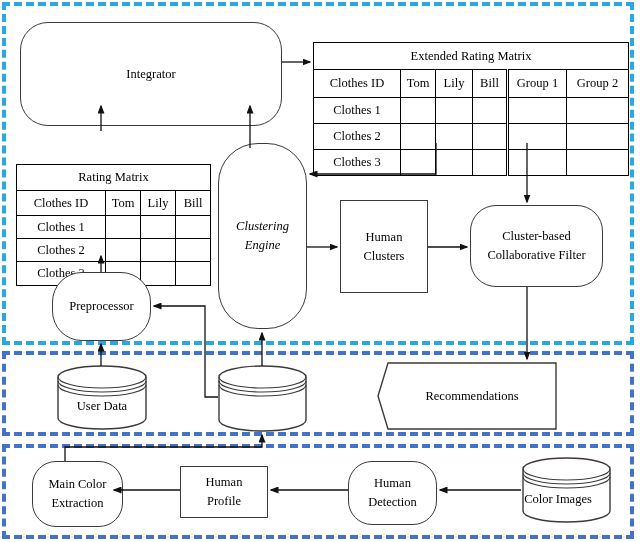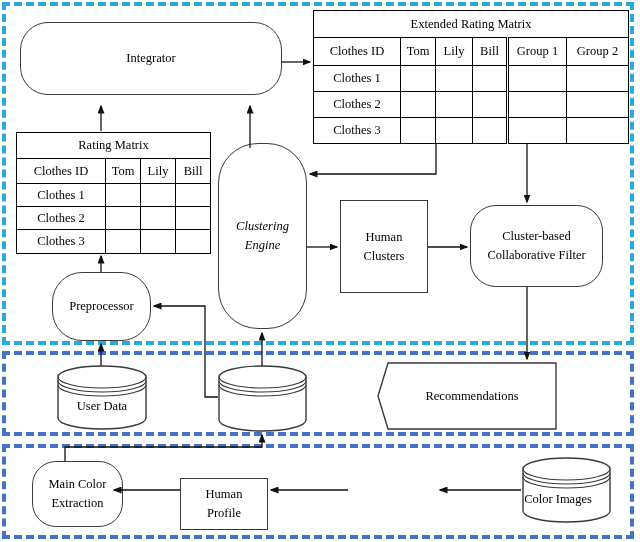--- a/index.html
+++ b/index.html
@@ -12,21 +12,21 @@
   .region.inner{border-color:var(--inner,#4472C4);}
 
   .node{
     position:absolute;box-sizing:border-box;background:#fff;border:1.4px solid #3a3a3a;
     display:flex;align-items:center;justify-content:center;text-align:center;
     font-size:12.5px;line-height:1.5;padding:2px 6px;
   }
   .rounded{border-radius:26px;}
 
   table.dtable{
-    position:absolute;border-collapse:collapse;background:#fff;table-layout:fixed;
+    position:absolute;border-collapse:collapse;background:#fff;table-layout:fixed;margin-top:32px;
   }
   table.dtable td{
     border:1px solid #000;text-align:center;vertical-align:middle;
     font-size:12.5px;padding:0;overflow:hidden;white-space:nowrap;
   }
   table.dtable td.dbl{border-left:3px double #000;}
 
   .cyl{position:absolute;}
   .cyl svg{position:absolute;left:0;top:0;}
   .cyl-label{
@@ -44,21 +44,21 @@
 </style>
 </head>
 <body>
 
 <div class="canvas">
 
   <div class="region outer" style="left:2px;top:2px;width:632px;height:343px;"></div>
   <div class="region inner" style="left:2px;top:351px;width:632px;height:85px;"></div>
   <div class="region inner" style="left:2px;top:444px;width:632px;height:95px;"></div>
 
-  <div class="node rounded" style="left:20px;top:22px;width:262px;height:73px;border-radius:28px;">
+  <div class="node rounded" style="left:20px;top:22px;width:262px;height:104px;border-radius:28px;">
     <span>Integrator</span>
   </div>
 
   <table class="dtable" style="left:16px;top:132px;width:194px;">
     <colgroup>
         <col style="width:89px">
         <col style="width:35px">
         <col style="width:35px">
         <col style="width:35px">
       </colgroup>
@@ -180,24 +180,27 @@
     <svg width="180" height="68" viewBox="0 0 180 68">
       <polygon points="11,1 179,1 179,67 11,67 1,34" fill="#fff" stroke="#3a3a3a" stroke-width="1.4"></polygon>
     </svg>
     <div class="penta-label">Recommendations</div>
   </div>
 
   <div class="node rounded" style="left:20px;top:461px;width:91px;height:66px;border-radius:24px;margin-left:12px;">
     <span>Main Color Extraction</span>
   </div>
 
-  <div class="node" style="left:180px;top:478px;width:88px;height:52px;padding:17px 16px;">
+  <div class="node" style="left:180px;top:466px;width:88px;height:52px;padding:17px 16px;">
     <span>Human Profile</span>
   </div>
 
+  <div class="node rounded" style="left:348px;top:461px;width:89px;height:64px;border-radius:24px;padding:0 12px;">
+    <span>Human Detection</span>
+  </div>
 
   <div class="cyl" style="left:522px;top:457px;width:72px;height:66px;">
     <svg width="89" height="66" viewBox="0 0 89 66">
       <path d="M1,12 A43.5,11 0 0 1 88,12 L88,54 A43.5,11 0 0 1 1,54 Z" fill="#fff" stroke="#3a3a3a" stroke-width="1.4"></path>
       <path d="M1,12 A43.5,11 0 0 0 88,12" fill="none" stroke="#3a3a3a" stroke-width="1.2"></path>
       <path d="M1,16 A43.5,11 0 0 0 88,16" fill="none" stroke="#3a3a3a" stroke-width="1.2"></path>
       <path d="M1,20 A43.5,11 0 0 0 88,20" fill="none" stroke="#3a3a3a" stroke-width="1.2"></path>
     </svg>
     <div class="cyl-label">Color Images</div>
   </div>

